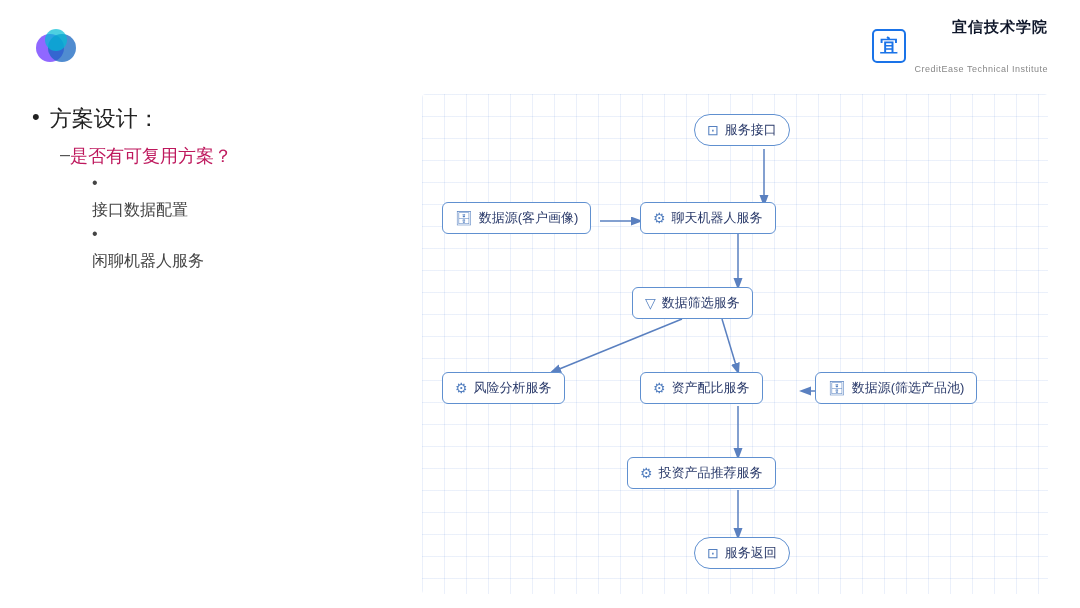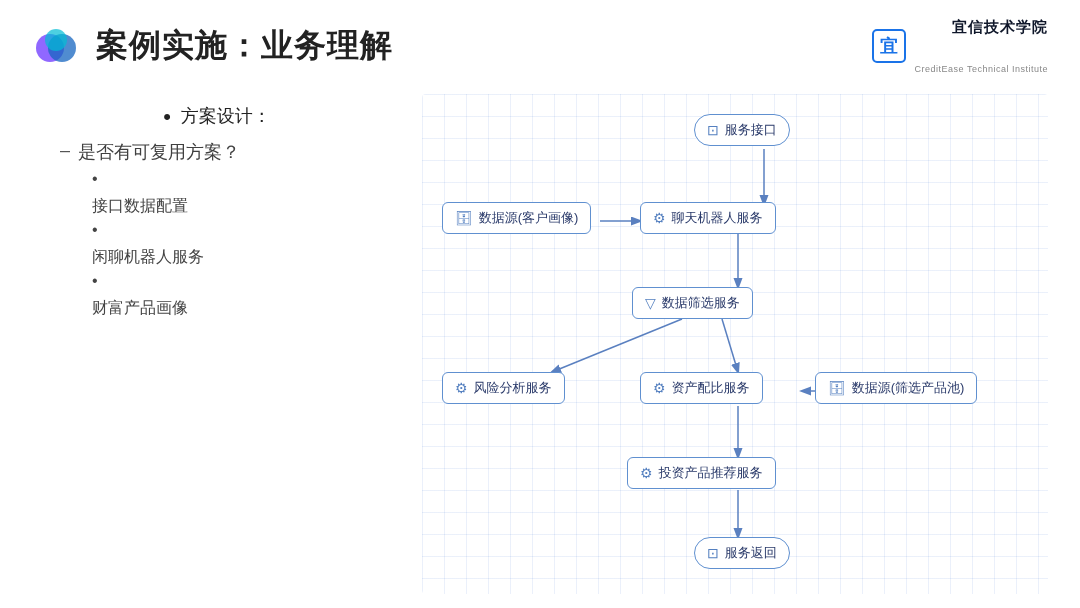--- a/index.html
+++ b/index.html
@@ -67,40 +67,38 @@
       height: calc(608px - 88px);
     }
 
     
     .left-panel {
       width: 370px;
       flex-shrink: 0;
       padding-top: 10px;
     }
     .bullet-l1 {
-      font-size: 18px;
+      font-size: 22px;
       color: #222;
       margin-bottom: 10px;
       display: flex;
       align-items: flex-start;
       gap: 10px;
-      justify-content: center;
     }
     .bullet-dot-l1::before {
       content: '•';
       color: #222;
       font-size: 22px;
     }
     .bullet-l2 {
       font-size: 18px;
-      color: #404040;
+      color: #be185d;
       margin: 6px 0 6px 28px;
       display: flex;
       align-items: flex-start;
-      gap: 8px;
     }
     .dash::before {
       content: '–';
       color: #555;
       font-size: 18px;
     }
     .bullet-l3 {
       font-size: 16px;
       color: #444;
       margin: 4px 0 4px 60px;
@@ -165,21 +163,20 @@
 </head>
 <body>
 
 <div class="header">
 
   <svg class="logo-icon" viewBox="0 0 48 48">
     <circle cx="18" cy="26" r="14" fill="#7c4dff" opacity="0.85"></circle>
     <circle cx="30" cy="26" r="14" fill="#1565c0" opacity="0.75"></circle>
     <circle cx="24" cy="18" r="11" fill="#00bcd4" opacity="0.7"></circle>
   </svg>
-  <span class="page-title">案例实施：业务理解</span>
   <div class="brand-logo">
 
     <svg class="brand-logo-icon" viewBox="0 0 36 36">
       <rect x="2" y="2" width="32" height="32" rx="4" fill="none" stroke="#1a73e8" stroke-width="2"></rect>
       <text x="18" y="24" text-anchor="middle" font-size="18" fill="#1a73e8" font-weight="bold">宜</text>
     </svg>
     <div class="brand-text">
       <div class="brand-name">宜信技术学院</div>
       <div class="brand-sub">CreditEase Technical Institute</div>
     </div>
@@ -201,24 +198,20 @@
 
     <div class="bullet-l3">
       <span class="bullet-dot-l3"></span>
       <span>接口数据配置</span>
     </div>
 
     <div class="bullet-l3">
       <span class="bullet-dot-l3"></span>
       <span>闲聊机器人服务</span>
     </div>
-    <div class="bullet-l3">
-      <span class="bullet-dot-l3"></span>
-      <span>财富产品画像</span>
-    </div>
   </div>
 
   <div class="right-panel">
     <div class="diagram">
 
       <svg class="connector-svg">
 
         <line x1="342" y1="55" x2="342" y2="110" stroke="#5a80c0" stroke-width="1.5" marker-end="url(#arr)"></line>
 
         <line x1="178" y1="127" x2="218" y2="127" stroke="#5a80c0" stroke-width="1.5" marker-end="url(#arr)"></line>

